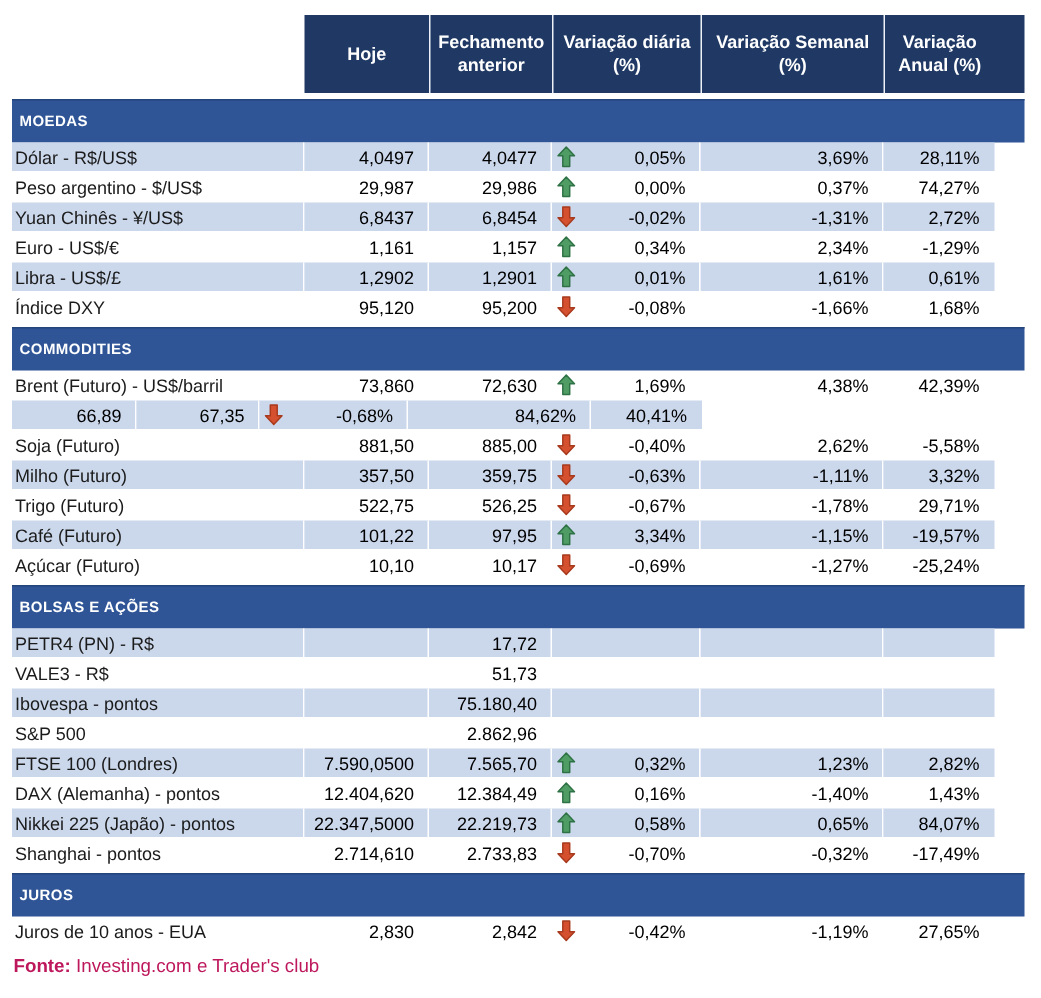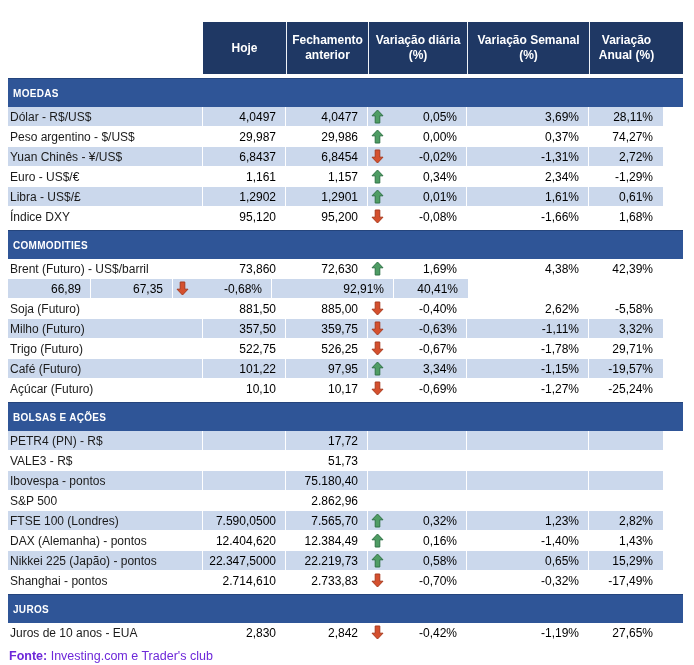--- a/index.html
+++ b/index.html
@@ -8,21 +8,21 @@
     --row-shaded:#CBD8EC;
     --text-dark:#1b1b1b;
   }
   *{box-sizing:border-box;margin:0;padding:0;}
   body{
     background:#ffffff;
     font-family:"Liberation Sans","DejaVu Sans",sans-serif;
     width:694px;height:665px;overflow:hidden;
   }
   .page{position:relative;width:694px;height:665px;background:#fff;}
-  .fin-table{position:absolute;left:8px;top:22px;width:675px;}
+  .fin-table{position:absolute;left:8px;top:10px;width:675px;}
 
   
   .header-row{
     display:flex;margin-left:195px;width:480px;height:52px;
     background:var(--header-bg);
   }
   .hcell{
     color:#fff;font-weight:bold;font-size:12px;line-height:1.25;
     display:flex;flex-direction:column;justify-content:center;align-items:center;
     text-align:center;padding:0 2px;border-left:1px solid #eef2f8;
@@ -56,21 +56,21 @@
   .w-semanal{width:122px;}
   .w-anual{width:74px;}
   .arrow{
     position:absolute;left:3px;top:2px;width:13px;height:15px;
     display:block;
   }
   .arrow svg{display:block;}
 
   
   .footer{
-    margin-top:6px;padding-left:1px;font-size:12.5px;color:#6d28d9;
+    margin-top:6px;padding-left:1px;font-size:12.5px;color:#be185d;
     white-space:pre-wrap;
   }
   .footer .b{font-weight:bold;}
 </style>
 </head>
 <body>
 
 <div class="page">
   <div class="fin-table">
     <div class="header-row">
@@ -196,21 +196,21 @@
             <div class="cell num w-hoje shaded">66,89</div>
             <div class="cell num w-fechamento shaded">67,35</div>
             <div class="cell num w-diaria shaded">
               <span class="arrow">
                 <svg width="13" height="15" viewBox="0 0 13 15">
                   <path d="M6.5 14 L1 8.2 H4.2 V1 H8.8 V8.2 H12 Z" fill="#D5502E" stroke="#A83A1E" stroke-width="1" stroke-linejoin="round"></path>
                 </svg>
               </span>
               <span>-0,68%</span>
             </div>
-            <div class="cell num w-semanal shaded">92,91%</div>
+            <div class="cell num w-semanal shaded">84,62%</div>
             <div class="cell num w-anual shaded">40,41%</div>
           </div>
           <div class="row">
             <div class="cell lbl">Soja (Futuro)</div>
             <div class="cell num w-hoje">881,50</div>
             <div class="cell num w-fechamento">885,00</div>
             <div class="cell num w-diaria">
               <span class="arrow">
                 <svg width="13" height="15" viewBox="0 0 13 15">
                   <path d="M6.5 14 L1 8.2 H4.2 V1 H8.8 V8.2 H12 Z" fill="#D5502E" stroke="#A83A1E" stroke-width="1" stroke-linejoin="round"></path>
@@ -360,21 +360,21 @@
             <div class="cell num w-fechamento shaded">22.219,73</div>
             <div class="cell num w-diaria shaded">
               <span class="arrow">
                 <svg width="13" height="15" viewBox="0 0 13 15">
                   <path d="M6.5 1 L12 6.8 H8.8 V14 H4.2 V6.8 H1 Z" fill="#4F9D64" stroke="#2F7246" stroke-width="1" stroke-linejoin="round"></path>
                 </svg>
               </span>
               <span>0,58%</span>
             </div>
             <div class="cell num w-semanal shaded">0,65%</div>
-            <div class="cell num w-anual shaded">15,29%</div>
+            <div class="cell num w-anual shaded">84,07%</div>
           </div>
           <div class="row">
             <div class="cell lbl">Shanghai - pontos</div>
             <div class="cell num w-hoje">2.714,610</div>
             <div class="cell num w-fechamento">2.733,83</div>
             <div class="cell num w-diaria">
               <span class="arrow">
                 <svg width="13" height="15" viewBox="0 0 13 15">
                   <path d="M6.5 14 L1 8.2 H4.2 V1 H8.8 V8.2 H12 Z" fill="#D5502E" stroke="#A83A1E" stroke-width="1" stroke-linejoin="round"></path>
                 </svg>

